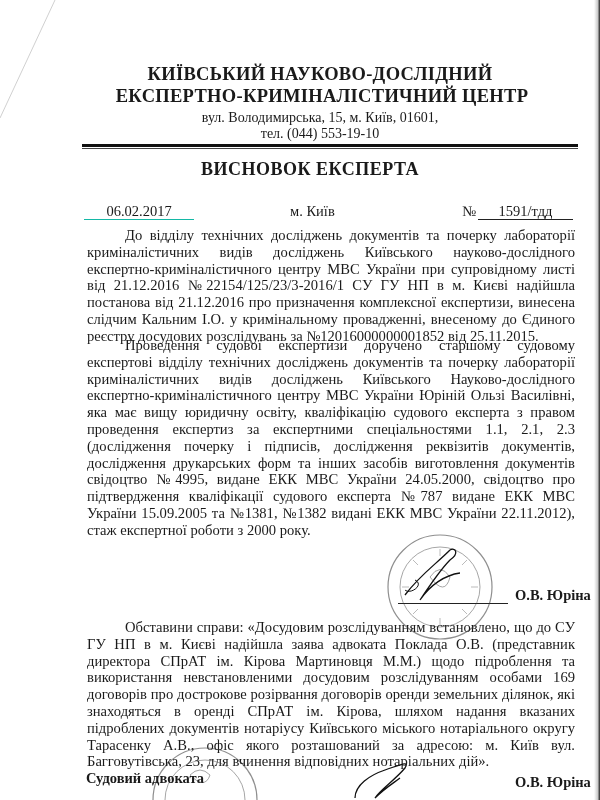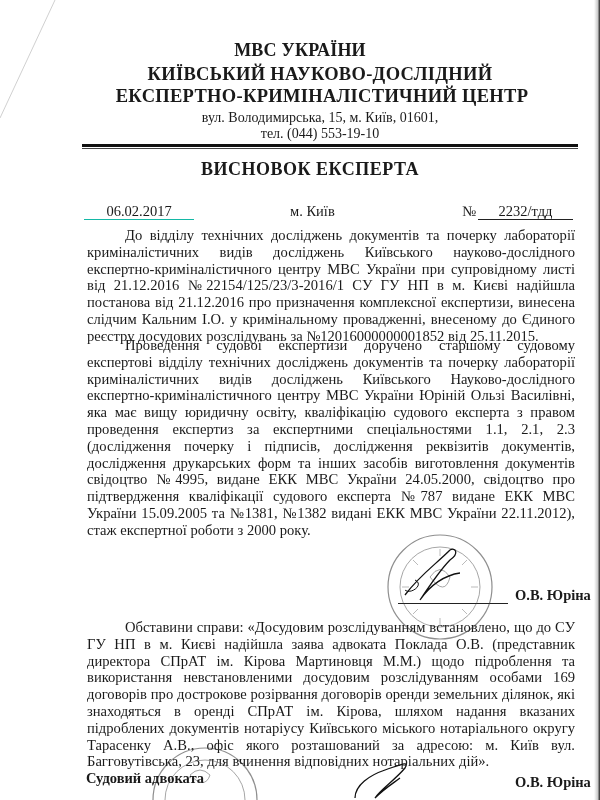--- a/index.html
+++ b/index.html
@@ -50,34 +50,33 @@
 </head>
 <body>
 
 <div class="page">
 
   <svg class="edge-line" viewBox="0 0 60 120">
     <line x1="55" y1="0" x2="0" y2="118" stroke="#bbb" stroke-width="0.7"></line>
   </svg>
   <div class="edge-right"></div>
 
-  <div class="hdr h1">МВС УКРАЇНИ</div>
   <div class="hdr h2">КИЇВСЬКИЙ НАУКОВО-ДОСЛІДНИЙ</div>
   <div class="hdr h3">ЕКСПЕРТНО-КРИМІНАЛІСТИЧНИЙ ЦЕНТР</div>
   <div class="hdr addr">вул. Володимирська, 15, м. Київ, 01601,</div>
   <div class="hdr tel">тел. (044) 553-19-10</div>
   <div class="rule-thick"></div>
   <div class="rule-thin"></div>
 
   <div class="hdr title">ВИСНОВОК  ЕКСПЕРТА</div>
 
   <div class="metaline date">06.02.2017</div>
   <div class="metaline city">м. Київ</div>
   <div class="metaline numlabel">№</div>
-  <div class="metaline num">2232/тдд</div>
+  <div class="metaline num">1591/тдд</div>
 
   <p class="para p1">До відділу технічних досліджень документів та почерку лабораторії криміналістичних видів досліджень Київського науково-дослідного експертно-криміналістичного центру МВС України при супровідному листі від 21.12.2016 №22154/125/23/3-2016/1 СУ ГУ НП в м. Києві надійшла постанова від 21.12.2016 про призначення комплексної експертизи, винесена слідчим Кальним І.О. у кримінальному провадженні, внесеному до Єдиного реєстру досудових розслідувань за №12016000000001852 від 25.11.2015.</p>
   <p class="para p2">Проведення судової експертизи доручено старшому судовому експертові відділу технічних досліджень документів та почерку лабораторії криміналістичних видів досліджень Київського Науково-дослідного експертно-криміналістичного центру МВС України Юріній Ользі Василівні, яка має вищу юридичну освіту, кваліфікацію судового експерта з правом проведення експертиз за експертними спеціальностями 1.1, 2.1, 2.3  (дослідження почерку і підписів, дослідження реквізитів документів, дослідження друкарських форм та інших засобів виготовлення документів  свідоцтво №4995, видане ЕКК МВС України 24.05.2000, свідоцтво про підтвердження кваліфікації судового експерта №787 видане ЕКК МВС України 15.09.2005 та №1381, №1382 видані ЕКК МВС України 22.11.2012), стаж експертної роботи з 2000 року.</p>
 
   <div class="sig1-line"></div>
   <div class="sig1">О.В. Юріна</div>
 
   <p class="para p4"><span class="b">Обставини справи</span><span>: «Досудовим розслідуванням встановлено, що до СУ ГУ НП в м. Києві надійшла заява адвоката Поклада О.В. (представник директора СПрАТ ім. Кірова Мартиновця М.М.) щодо підроблення та використання невстановленими досудовим розслідуванням особами 169 договорів про дострокове розірвання договорів оренди земельних ділянок, які знаходяться в оренді СПрАТ ім. Кірова, шляхом надання вказаних підроблених документів нотаріусу Київського міського нотаріального округу Тарасенку А.В., офіс якого розташований за адресою: м. Київ вул. Багговутівська, 23, для вчинення відповідних нотаріальних дій».</span></p>
 
   <div class="expert-label">Судовий адвоката</div>

